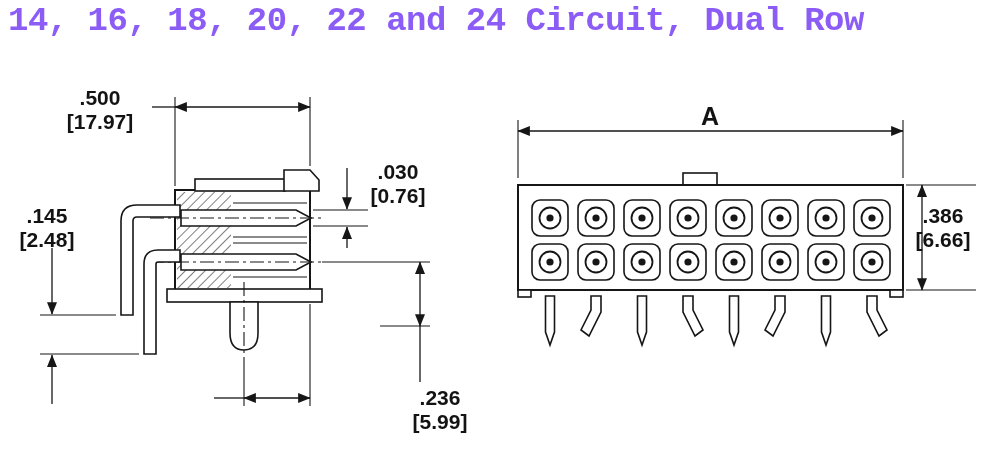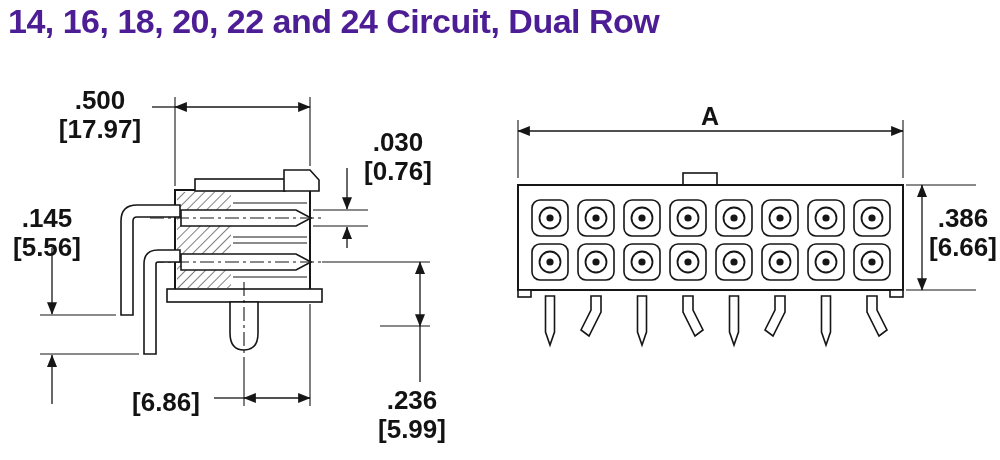--- a/index.html
+++ b/index.html
@@ -1,27 +1,27 @@
 <!DOCTYPE html>
 <html><head>
 <meta charset="utf-8">
 <style>
   html,body{margin:0;padding:0;background:#e8e8e8;}
   .page{position:relative;width:1000px;height:460px;background:#ffffff;overflow:hidden;
         font-family:"Liberation Sans",sans-serif;color:#111;}
   .title{position:absolute;left:8px;top:2px;font-size:34px;font-weight:700;
-         letter-spacing:-0.5px;white-space:nowrap;color:#4c1d95;}
+         letter-spacing:-0.5px;white-space:nowrap;color:#8b5cf6;font-family:Liberation Mono, monospace;}
   svg{position:absolute;left:0;top:0;}
   .part{fill:#ffffff;stroke:#161616;stroke-width:2;}
   .thin{stroke-width:1.6;}
   .dim{stroke:#161616;stroke-width:1.3;fill:none;}
   .xline{stroke:#161616;stroke-width:1.1;fill:none;}
   .center{stroke:#161616;stroke-width:1.1;fill:none;stroke-dasharray:14 4 3 4;}
   .inner{stroke:#161616;stroke-width:1;fill:none;}
-  .dimlabel{position:absolute;font-weight:700;font-size:26px;line-height:1.12;
+  .dimlabel{position:absolute;font-weight:700;font-size:21px;line-height:1.12;
             text-align:center;white-space:nowrap;color:#131313;}
   .dimlabel span{display:block;}
   .alabel{font-size:25px;}
 </style>
 </head>
 <body>
 
 <div class="page">
 
   <div class="title">14, 16, 18, 20, 22 and 24 Circuit, Dual Row</div>
@@ -139,36 +139,35 @@
         <line x1="906" y1="290" x2="976" y2="290" class="xline"></line>
         <line x1="922" y1="185" x2="922" y2="290" class="dim" marker-start="url(#arr)" marker-end="url(#arr)"></line>
       </g>
     </g>
   </svg>
 
   <div class="dimlabel" style="left:52px;top:86px;width:96px;">
     <span>.500</span>
     <span>[17.97]</span>
   </div>
-  <div class="dimlabel" style="left:356px;top:128px;width:84px;text-align:center;">
+  <div class="dimlabel" style="left:356px;top:160px;width:84px;text-align:center;">
     <span>.030</span>
     <span>[0.76]</span>
   </div>
   <div class="dimlabel" style="left:6px;top:204px;width:82px;">
     <span>.145</span>
-    <span>[5.56]</span>
+    <span>[2.48]</span>
   </div>
   <div class="dimlabel" style="left:122px;top:388px;width:88px;">
-    <span>[6.86]</span>
   </div>
-  <div class="dimlabel" style="left:360px;top:386px;width:104px;">
+  <div class="dimlabel" style="left:388px;top:386px;width:104px;">
     <span>.236</span>
     <span>[5.99]</span>
   </div>
   <div class="dimlabel alabel" style="left:660px;top:102px;width:100px;">
     <span>A</span>
   </div>
-  <div class="dimlabel" style="left:928px;top:204px;width:70px;">
+  <div class="dimlabel" style="left:908px;top:204px;width:70px;">
     <span>.386</span>
     <span>[6.66]</span>
   </div>
 
 </div>
 
 </body></html>

